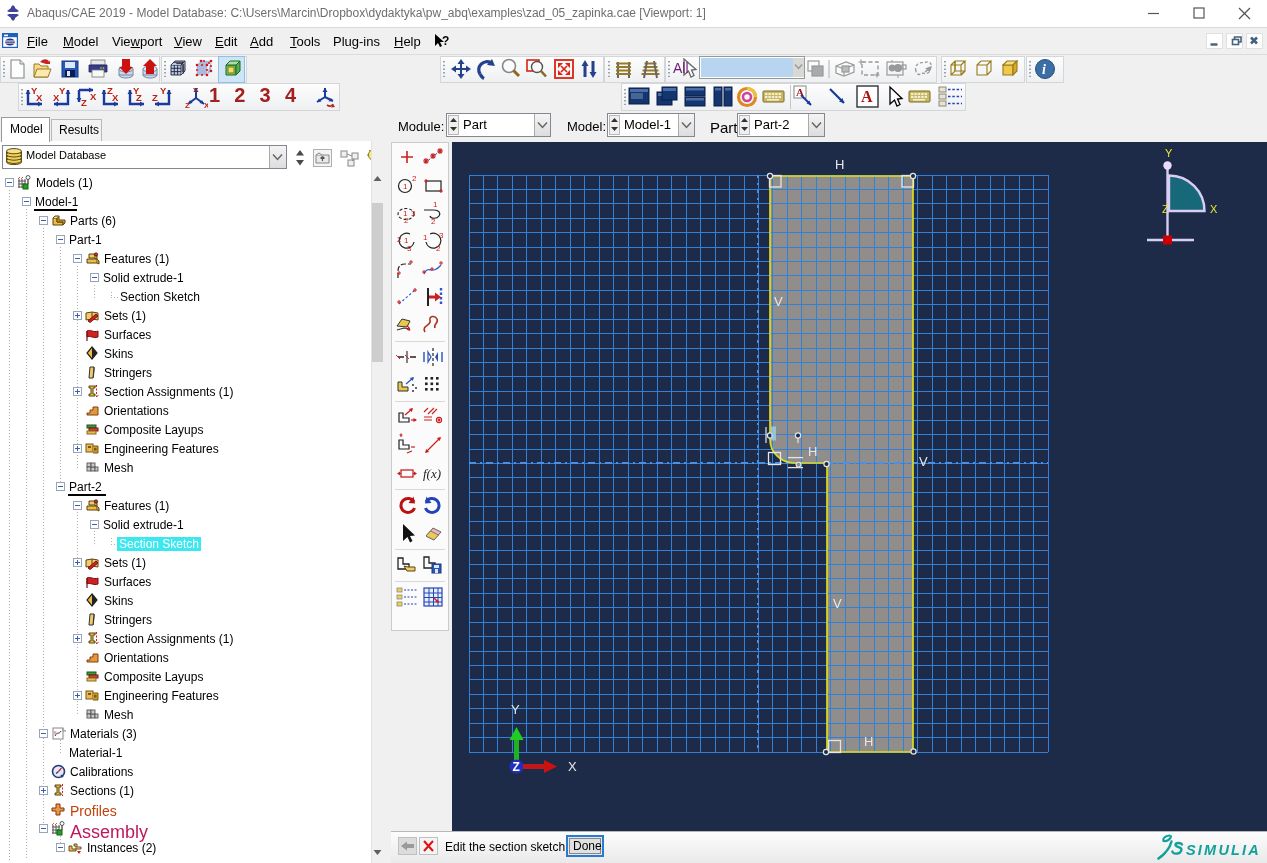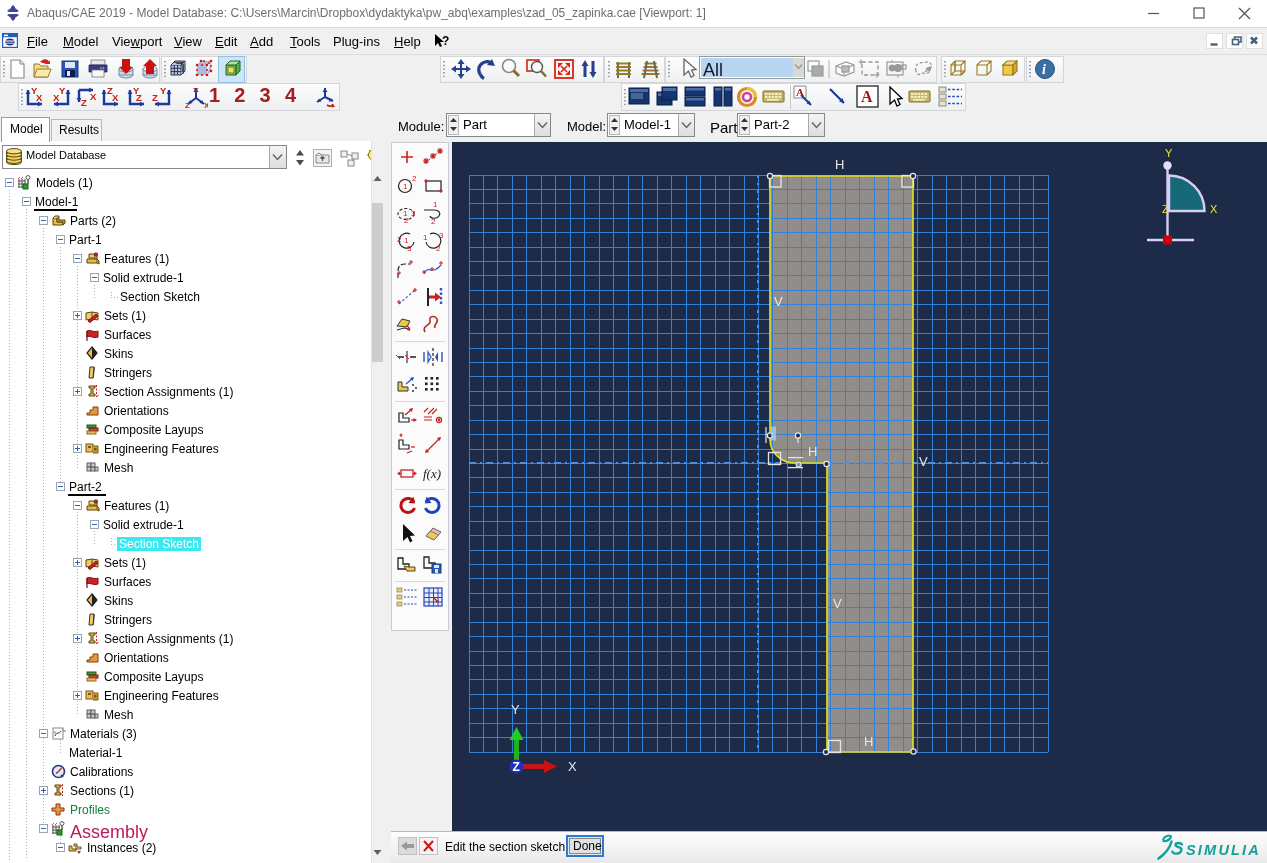--- a/index.html
+++ b/index.html
@@ -204,21 +204,21 @@
   </svg>
 <div style="position:absolute;left:665px;top:56px;width:272px;height:27px;background:linear-gradient(#fdfdfd,#eef0f2);border:1px solid #d4d6d9;"></div>
 <svg style="position:absolute;left:667px;top:59px;" width="4" height="20" viewBox="0 0 4 20">
     <line x1="2" y1="2" x2="2" y2="18" stroke="#9aa4b0" stroke-width="2" stroke-dasharray="1.5 2.2"></line>
   </svg>
 <svg style="position:absolute;left:681px;top:58px;" width="16" height="21" viewBox="0 0 16 21">
     <path d="M3,1 L3,17 L7.5,13 L10,19 L13,17.5 L10.5,12 L15,11.5 Z" fill="#fff" stroke="#666" stroke-width="1.3"></path>
   </svg>
 <div style="position:absolute;left:699px;top:56px;width:106px;height:23px;background:#fff;border:1px solid #919b9c;"></div>
 <div style="position:absolute;left:701px;top:58px;width:92px;height:19px;background:#b7d5f0;"></div>
-<div style="position:absolute;left:703px;top:60px;font-size:18px;color:#0f172a;white-space:nowrap;">All</div>
+<div style="position:absolute;left:673px;top:60px;font-size:14px;color:#701a75;white-space:nowrap;">All</div>
 <div style="position:absolute;left:793px;top:58px;width:11px;height:19px;background:#d8d8d4;"></div>
 <svg style="position:absolute;left:793px;top:63px;" width="11" height="9" viewBox="0 0 11 9">
     <path d="M2,1.5 L5.5,5.5 L9,1.5" fill="none" stroke="#999" stroke-width="1.4"></path>
   </svg>
 <svg style="position:absolute;left:806px;top:58px;" width="132" height="22" viewBox="0 0 132 22">
 <g fill="none" stroke="#9a9a9a" stroke-width="1.2">
       <rect x="2" y="3" width="11" height="10" fill="#fbfbfb"></rect>
       <rect x="6" y="8" width="11" height="10" fill="#aaa"></rect>
     </g>
 <line x1="23" y1="2" x2="23" y2="20" stroke="#b0b0b0"></line>
@@ -582,21 +582,21 @@
 <div style="position:absolute;left:24px;top:201px;width:5px;height:1px;background:#3a5dbd;"></div>
 <div style="position:absolute;left:35px;top:195px;font-size:12px;color:#000;white-space:nowrap;">Model-1</div>
 <div style="position:absolute;left:34px;top:209px;width:43px;height:2px;background:#000;"></div>
 <div style="position:absolute;left:39px;top:216px;width:9px;height:9px;background:#fff;border:1px solid #97a5b8;"></div>
 <div style="position:absolute;left:41px;top:220px;width:5px;height:1px;background:#3a5dbd;"></div>
 <svg style="position:absolute;left:51px;top:213px;" width="15" height="15" viewBox="0 0 15 15">
     <path d="M2,5 L6,5 L6,9 L12,9 L12,12 L2,12 Z" fill="#eebb44" stroke="#5a4410" stroke-width="1"></path>
     <path d="M2,5 L4,3 L8,3 L6,5" fill="#f7d98a" stroke="#5a4410" stroke-width="1"></path>
     <path d="M8,3 L8,7 L14,7 L14,10 L12,12 L12,9 L6,9 L6,5" fill="#d49a26" stroke="#5a4410" stroke-width="1"></path>
   </svg>
-<div style="position:absolute;left:70px;top:214px;font-size:12px;color:#000;white-space:nowrap;">Parts (2)</div>
+<div style="position:absolute;left:70px;top:214px;font-size:12px;color:#000;white-space:nowrap;">Parts (6)</div>
 <div style="position:absolute;left:56px;top:235px;width:9px;height:9px;background:#fff;border:1px solid #97a5b8;"></div>
 <div style="position:absolute;left:58px;top:239px;width:5px;height:1px;background:#3a5dbd;"></div>
 <div style="position:absolute;left:69px;top:233px;font-size:12px;color:#000;white-space:nowrap;">Part-1</div>
 <div style="position:absolute;left:73px;top:254px;width:9px;height:9px;background:#fff;border:1px solid #97a5b8;"></div>
 <div style="position:absolute;left:75px;top:258px;width:5px;height:1px;background:#3a5dbd;"></div>
 <svg style="position:absolute;left:85px;top:251px;" width="15" height="15" viewBox="0 0 15 15">
     <path d="M4,3 L10,3 L10,7 L4,7 Z" fill="#f0cc66" stroke="#5a4410"></path>
     <path d="M10,3 L12,5 L12,9 L10,7" fill="#d8aa33" stroke="#5a4410"></path>
     <path d="M2,8 L12,8 L12,12 L2,12 Z" fill="#eebb44" stroke="#5a4410"></path>
     <path d="M12,8 L14,10 L14,13 L12,12" fill="#c89222" stroke="#5a4410"></path>
@@ -772,21 +772,21 @@
 <div style="position:absolute;left:41px;top:790px;width:5px;height:1px;background:#3a5dbd;"></div>
 <div style="position:absolute;left:43px;top:788px;width:1px;height:5px;background:#3a5dbd;"></div>
 <svg style="position:absolute;left:51px;top:783px;" width="15" height="15" viewBox="0 0 15 15">
     <path d="M4,2 L10,2 L10,4 L8,4 L8,10 L10,10 L10,12 L4,12 L4,10 L6,10 L6,4 L4,4 Z" fill="#eebb44" stroke="#5a4410" stroke-width="1"></path>
     <line x1="11.5" y1="1" x2="11.5" y2="13" stroke="#cc2222" stroke-width="1" stroke-dasharray="2 1.5"></line>
   </svg>
 <div style="position:absolute;left:70px;top:784px;font-size:12px;color:#000;white-space:nowrap;">Sections (1)</div>
 <svg style="position:absolute;left:51px;top:802px;" width="15" height="15" viewBox="0 0 15 15">
     <path d="M5,2 L9,2 L9,6 L13,6 L13,9 L9,9 L9,13 L5,13 L5,9 L1,9 L1,6 L5,6 Z" fill="#e89a40" stroke="#883311" stroke-width="1"></path>
   </svg>
-<div style="position:absolute;left:70px;top:803px;font-size:12px;color:#15803d;white-space:nowrap;text-align:right;">Profiles</div>
+<div style="position:absolute;left:70px;top:803px;font-size:14px;color:#c2410c;white-space:nowrap;text-align:right;">Profiles</div>
 <div style="position:absolute;left:39px;top:824px;width:9px;height:9px;background:#fff;border:1px solid #97a5b8;"></div>
 <div style="position:absolute;left:41px;top:828px;width:5px;height:1px;background:#3a5dbd;"></div>
 <svg style="position:absolute;left:51px;top:821px;" width="15" height="15" viewBox="0 0 15 15">
     <g stroke="#555" stroke-width="1">
       <line x1="2" y1="4" x2="2" y2="13"></line>
       <line x1="5" y1="4" x2="5" y2="13"></line>
       <line x1="8" y1="4" x2="8" y2="13"></line>
       <line x1="1" y1="6" x2="9" y2="6"></line>
       <line x1="1" y1="9" x2="9" y2="9"></line>
       <line x1="1" y1="12" x2="9" y2="12"></line>

